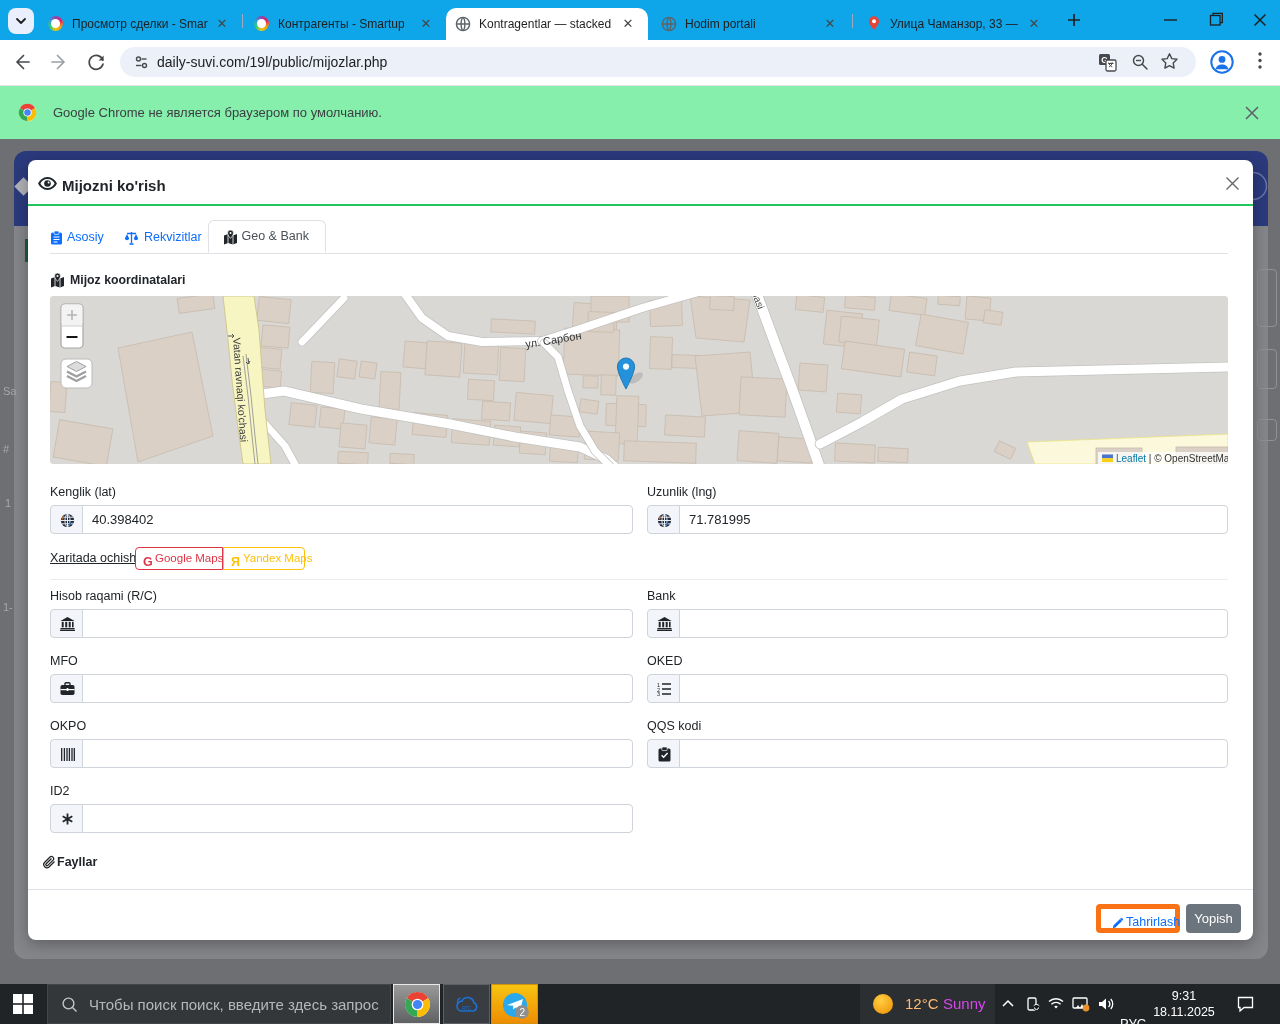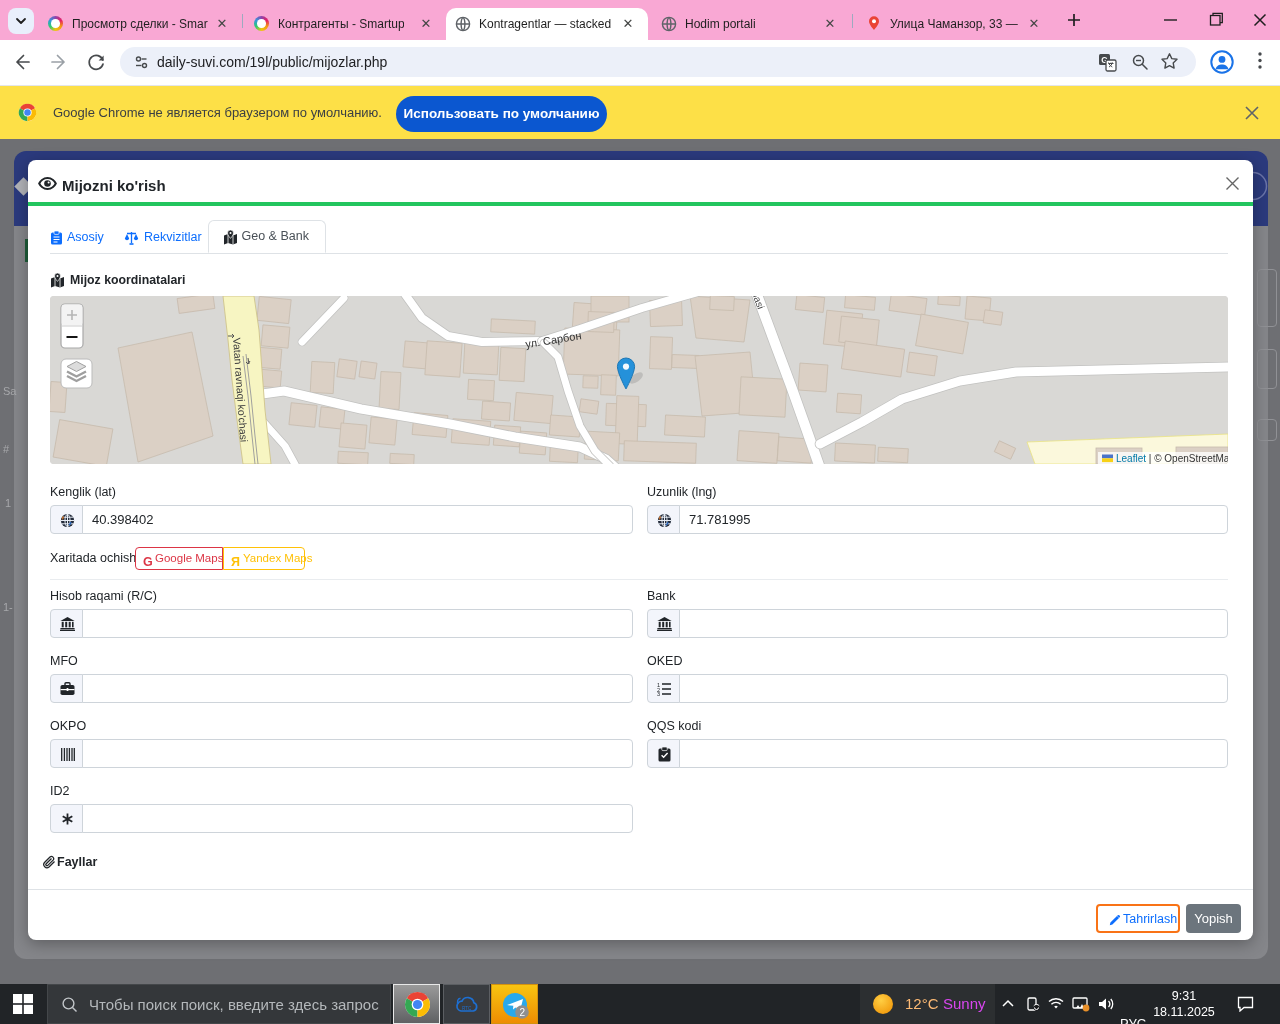--- a/index.html
+++ b/index.html
@@ -1,78 +1,78 @@
 <!DOCTYPE html>
 <html><head>
 <meta charset="utf-8">
 <style>
   * { margin:0; padding:0; box-sizing:border-box; }
   html,body { width:1280px; height:1024px; overflow:hidden; font-family:"Liberation Sans", sans-serif; }
   #stage { position:relative; width:1280px; height:1024px; background:#fff; }
 
   
-  #tabbar { position:absolute; left:0; top:0; width:1280px; height:40px; background:#f9a8d4; }
+  #tabbar { position:absolute; left:0; top:0; width:1280px; height:40px; background:#0ea5e9; }
   .tabsearch { position:absolute; left:8px; top:8px; width:26px; height:26px; border-radius:8px; background:#e9effc; }
   .tab { position:absolute; top:8px; height:32px; font-size:12px; color:#1f1f1f; }
   .tab.active { background:#fff; border-radius:10px 10px 0 0; }
   .tab .title { position:absolute; top:9px; font-size:12px; white-space:nowrap; overflow:hidden; }
   .tabdiv { position:absolute; top:14px; width:1px; height:14px; background:#9daabf; }
   .favring { position:absolute; width:15px; height:15px; border-radius:50%;
     background:conic-gradient(#8e44ad,#e91e63,#f39c12,#f1c40f,#2ecc71,#3498db,#8e44ad); }
   .favring::after { content:""; position:absolute; left:3.2px; top:3.2px; width:8.6px; height:8.6px; border-radius:50%; background:#fff; }
   .tabx { position:absolute; top:10px; width:12px; height:12px; color:#454746; font-size:13px; line-height:12px; text-align:center; }
 
   
   #toolbar { position:absolute; left:0; top:40px; width:1280px; height:45px; background:#fff; }
   #omnibox { position:absolute; left:120px; top:7px; width:1076px; height:30px; border-radius:15px; background:#ecf0f9;text-decoration:underline; }
   #urltext { position:absolute; left:37px; top:7px; font-size:14px; color:#202124; }
 
   
-  #notif { position:absolute; left:0; top:85px; width:1280px; height:54px; background:#fde047; border-top:1px solid #e4e6ea; }
+  #notif { position:absolute; left:0; top:85px; width:1280px; height:54px; background:#86efac; border-top:1px solid #e4e6ea; }
   #notif .msg { position:absolute; left:53px; top:19px; font-size:13px; color:#3c4043; }
   #defbtn { position:absolute; left:396px; top:10px; width:211px; height:36px; border-radius:18px; background:#0b57d0;
      color:#fff; font-size:13.5px; font-weight:bold; text-align:center; line-height:36px; }
 
   
   #backdrop { position:absolute; left:0; top:139px; width:1280px; height:845px; background:#6e6f73; }
   #card { position:absolute; left:14px; top:14px; width:1254px; height:806px; background:#85868a; border-radius:12px; }
   #bluebar { position:absolute; left:14px; top:12px; width:1254px; height:75px; border-radius:12px 12px 0 0; background:#2b3a7d; }
   #greenbit { position:absolute; left:25px; top:100px; width:3px; height:23px; background:#1e5c38; }
   #diam { position:absolute; left:17px; top:41px; width:13px; height:13px; background:#b2b3b8; transform:rotate(45deg); }
   .dimtx { position:absolute; font-size:11px; color:#a7a8ab; }
   .dimbox { position:absolute; border:1px solid #909195; border-radius:4px; }
 
   
   #modal { position:absolute; left:28px; top:160px; width:1225px; height:780px; background:#fff; border-radius:8px;
      box-shadow:0 4px 16px rgba(0,0,0,.3); }
-  #mhead { position:absolute; left:0; top:0; width:100%; height:46px; border-bottom:4px solid #22c55e; }
+  #mhead { position:absolute; left:0; top:0; width:100%; height:46px; border-bottom:2px solid #22c55e; }
   #mtitle { position:absolute; left:34px; top:17px; font-size:15px; font-weight:bold; color:#212529; }
   #mclose { position:absolute; right:13px; top:16px; width:15px; height:15px; color:#555; }
   .navlink { position:absolute; top:70px; font-size:12.5px; color:#0d6efd; }
   #tabgeo { position:absolute; left:179.5px; top:60px; width:118px; height:33px; background:#fff;
      border:1px solid #dee2e6; border-bottom:1px solid #fff; border-radius:6px 6px 0 0; z-index:2;
      font-size:12.5px; color:#495057; }
   #tabline { position:absolute; left:22px; top:92.5px; width:1178px; height:1px; background:#dee2e6; }
   #coordhead { position:absolute; left:22px; top:113px; font-size:12.3px; font-weight:bold; color:#212529; }
   #mapbox { position:absolute; left:22px; top:136px; width:1178px; height:168px; border-radius:4px; overflow:hidden; background:#d9d8d5; }
 
   .flabel { position:absolute; font-size:12.5px; color:#212529; }
   .igroup { position:absolute; height:29px; }
   .iaddon { position:absolute; left:0; top:0; width:33px; height:29px; background:#f3f5fb; border:1px solid #ced4da;
      border-radius:4px 0 0 4px; }
   .ifield { position:absolute; left:32px; top:0; right:0; height:29px; background:#fff; border:1px solid #ced4da;
      border-radius:0 4px 4px 0; font-size:13px; color:#212529; line-height:27px; padding-left:9px; }
   .hr { position:absolute; left:22px; width:1178px; height:1px; background:#e9ecef; }
 
-  #xar { position:absolute; left:22px; top:391px; font-size:12.5px; color:#212529; }
+  #xar { position:absolute; left:22px; top:391px; font-size:12.5px; color:#212529;text-decoration:underline; }
   .mapbtn { position:absolute; top:387px; height:23px; font-size:12px; line-height:21px; background:#fff; white-space:nowrap; }
 
   #fayl { position:absolute; left:22px; top:695px; font-size:12.5px; font-weight:bold; color:#212529; }
   #mfoot { position:absolute; left:0; top:729px; width:100%; height:51px; border-top:1px solid #dee2e6; }
-  #btnedit { position:absolute; left:1068px; top:14px; width:84px; height:29px; border:2px solid #f97316; border-radius:4px;
+  #btnedit { position:absolute; left:1068px; top:14px; width:84px; height:29px; border:5px solid #f97316; border-radius:4px;
       color:#0d6efd; font-size:12.5px; line-height:27px; background:#fff; }
   #btnclose { position:absolute; left:1158px; top:14px; width:55px; height:29px; background:#6c757d; border-radius:4px;
       color:#fff; font-size:13px; text-align:center; line-height:29px; }
 
   
   #taskbar { position:absolute; left:0; top:984px; width:1280px; height:40px; background:#212427; color:#fff; }
   #tsearch { position:absolute; left:47px; top:0px; width:344px; height:40px; background:#34373a; border:1px solid #44474a; }
   #tsearch span { position:absolute; left:41px; top:11px; font-size:15px; color:#b4b8bb; white-space:nowrap; }
   .taskapp { position:absolute; top:0; width:47px; height:40px; }
   #weather { position:absolute; left:860px; top:0; width:135px; height:40px; background:#2c2f31; }
@@ -187,21 +187,20 @@
   <div id="notif">
     <svg style="position:absolute;left:18px;top:17px;" width="19" height="19" viewBox="0 0 48 48">
       <circle cx="24" cy="24" r="22" fill="#fff"></circle>
       <path d="M24 24 L4.9 13 A22 22 0 0 1 43.1 13 Z" fill="#ea4335"></path>
       <path d="M24 24 L24 46 A22 22 0 0 1 4.9 13 Z" fill="#34a853"></path>
       <path d="M24 24 L43.1 13 A22 22 0 0 1 24 46 Z" fill="#fbbc05"></path>
       <circle cx="24" cy="24" r="10.4" fill="#fff"></circle>
       <circle cx="24" cy="24" r="8.2" fill="#4285f4"></circle>
     </svg>
     <div class="msg">Google Chrome не является браузером по умолчанию.</div>
-    <div id="defbtn">Использовать по умолчанию</div>
     <svg style="position:absolute;left:1242px;top:17px;" width="20" height="20">
         <path d="M4 4 L16 16 M16 4 L4 16" stroke="#5f6368" stroke-width="1.6"></path>
       </svg>
   </div>
 
   <div id="backdrop">
     <div id="card"></div>
     <div id="bluebar"></div>
     <svg style="position:absolute;left:1239px;top:27px;" width="29" height="40">
         <circle cx="14" cy="20" r="13.5" fill="none" stroke="#6a74a8" stroke-width="1.5"></circle>

